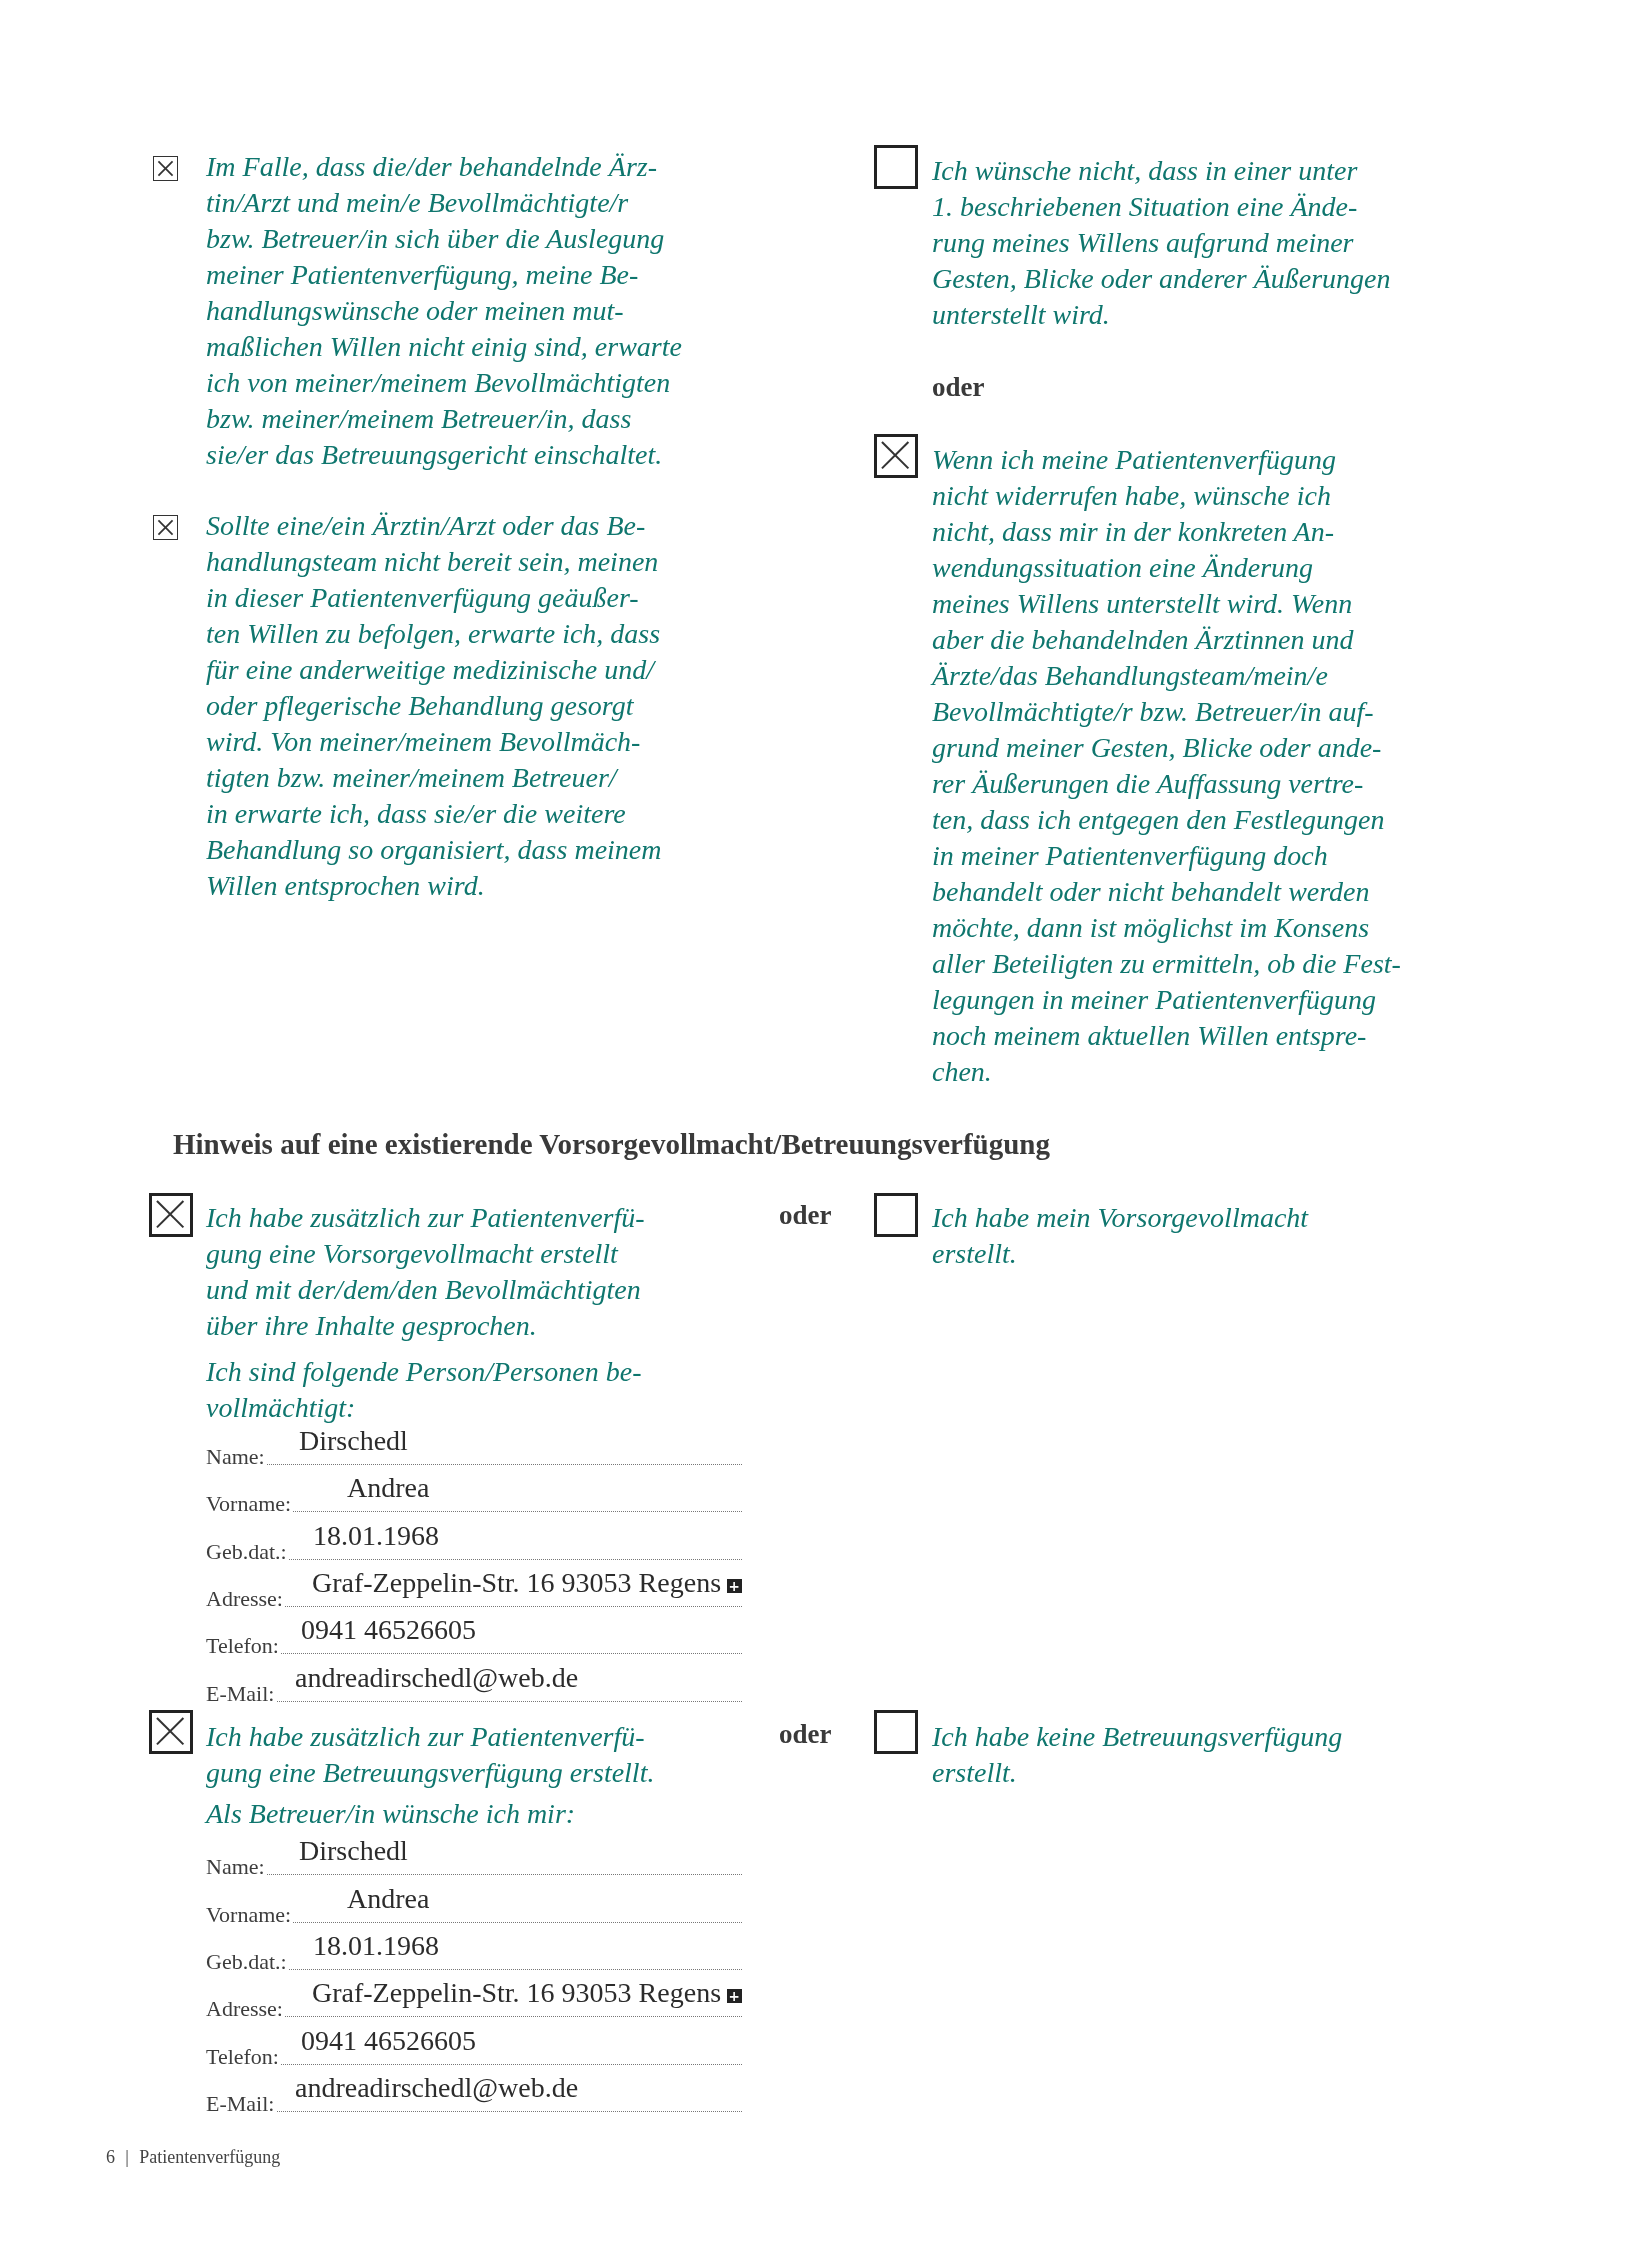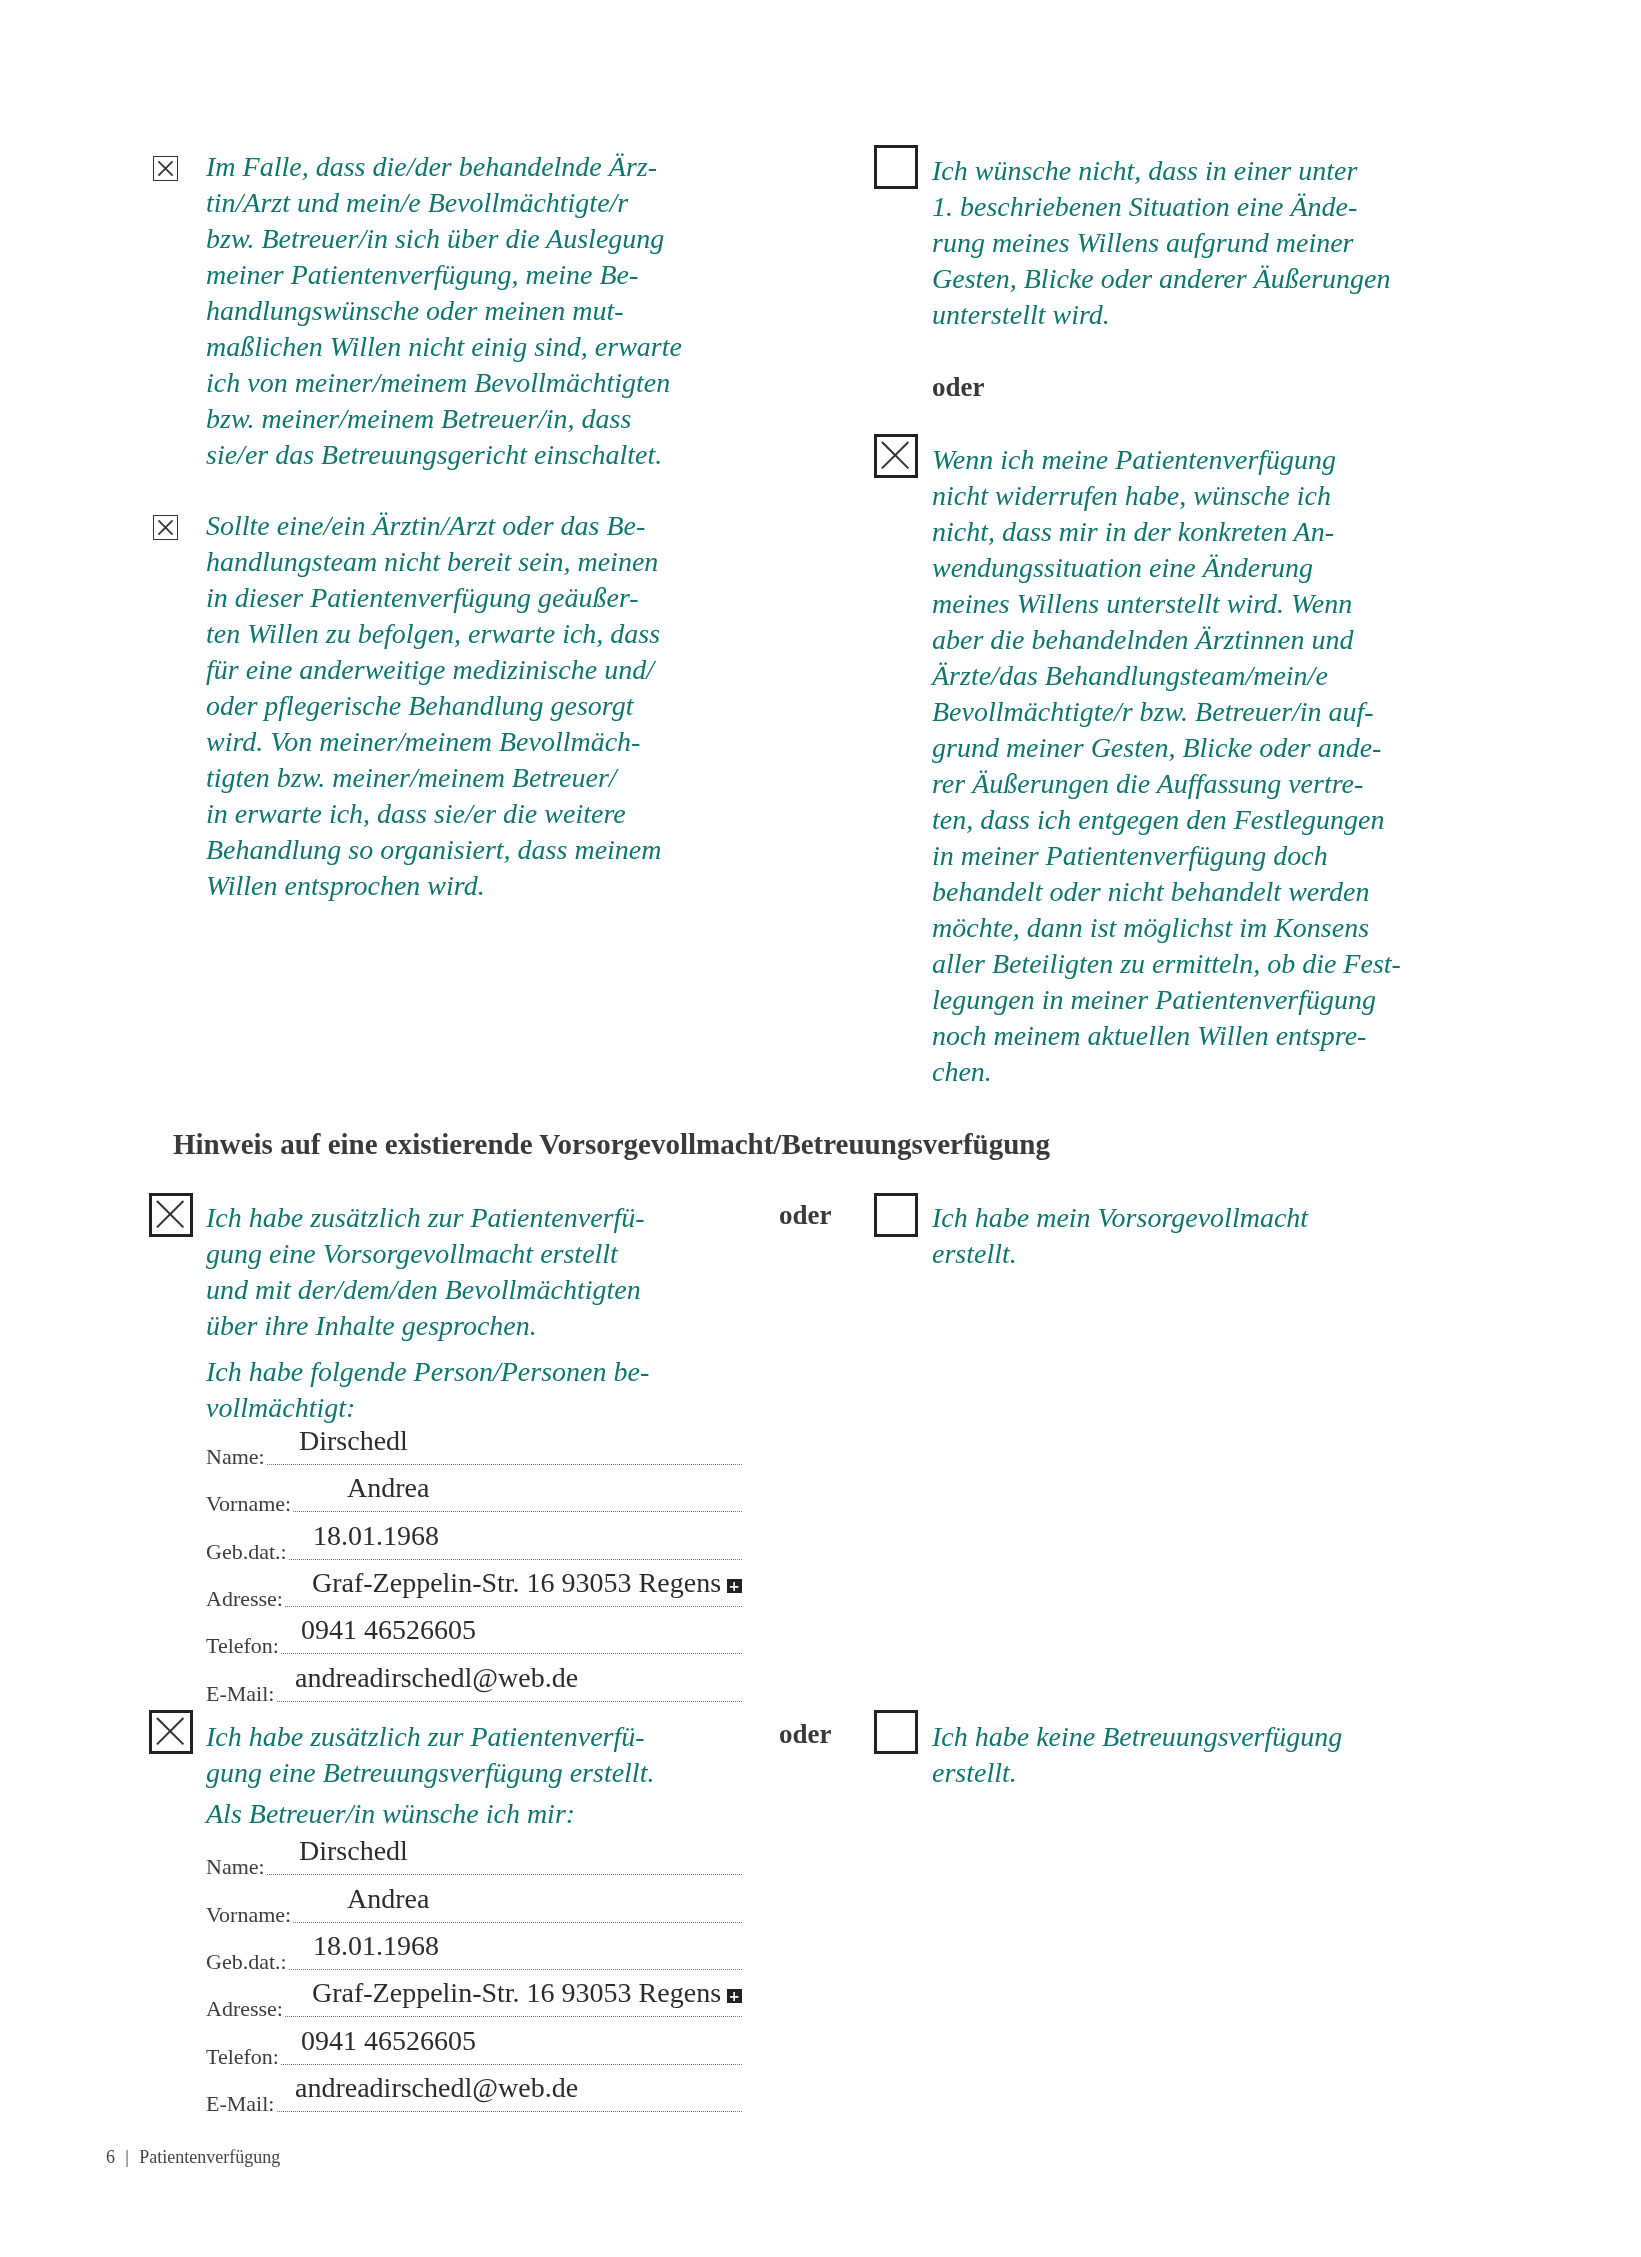--- a/index.html
+++ b/index.html
@@ -110,21 +110,21 @@
   <div class="cb big" style="left:149px; top:1193px;">
     <svg viewBox="0 0 46 46">
         <line x1="6" y1="6" x2="38" y2="38" stroke="#333" stroke-width="2.5"></line>
         <line x1="38" y1="6" x2="6" y2="38" stroke="#333" stroke-width="2.5"></line>
       </svg>
   </div>
   <div class="txt" style="left:206px; top:1200px;">Ich habe zusätzlich zur Patientenverfü-
 gung eine Vorsorgevollmacht erstellt
 und mit der/dem/den Bevollmächtigten
 über ihre Inhalte gesprochen.</div>
-  <div class="txt" style="left:206px; top:1354px;">Ich habe folgende Person/Personen be-
+  <div class="txt" style="left:206px; top:1354px;">Ich sind folgende Person/Personen be-
 vollmächtigt:</div>
 
   <div class="oder" style="left:779px; top:1200px;">oder</div>
   <div class="cb big" style="left:874px; top:1193px;"></div>
   <div class="txt" style="left:932px; top:1200px;">Ich habe mein Vorsorgevollmacht
 erstellt.</div>
 
   <div class="field" style="top:1427px;">
     <span class="lbl">Name:</span>
     <span class="val" style="left:93px;">Dirschedl</span>

